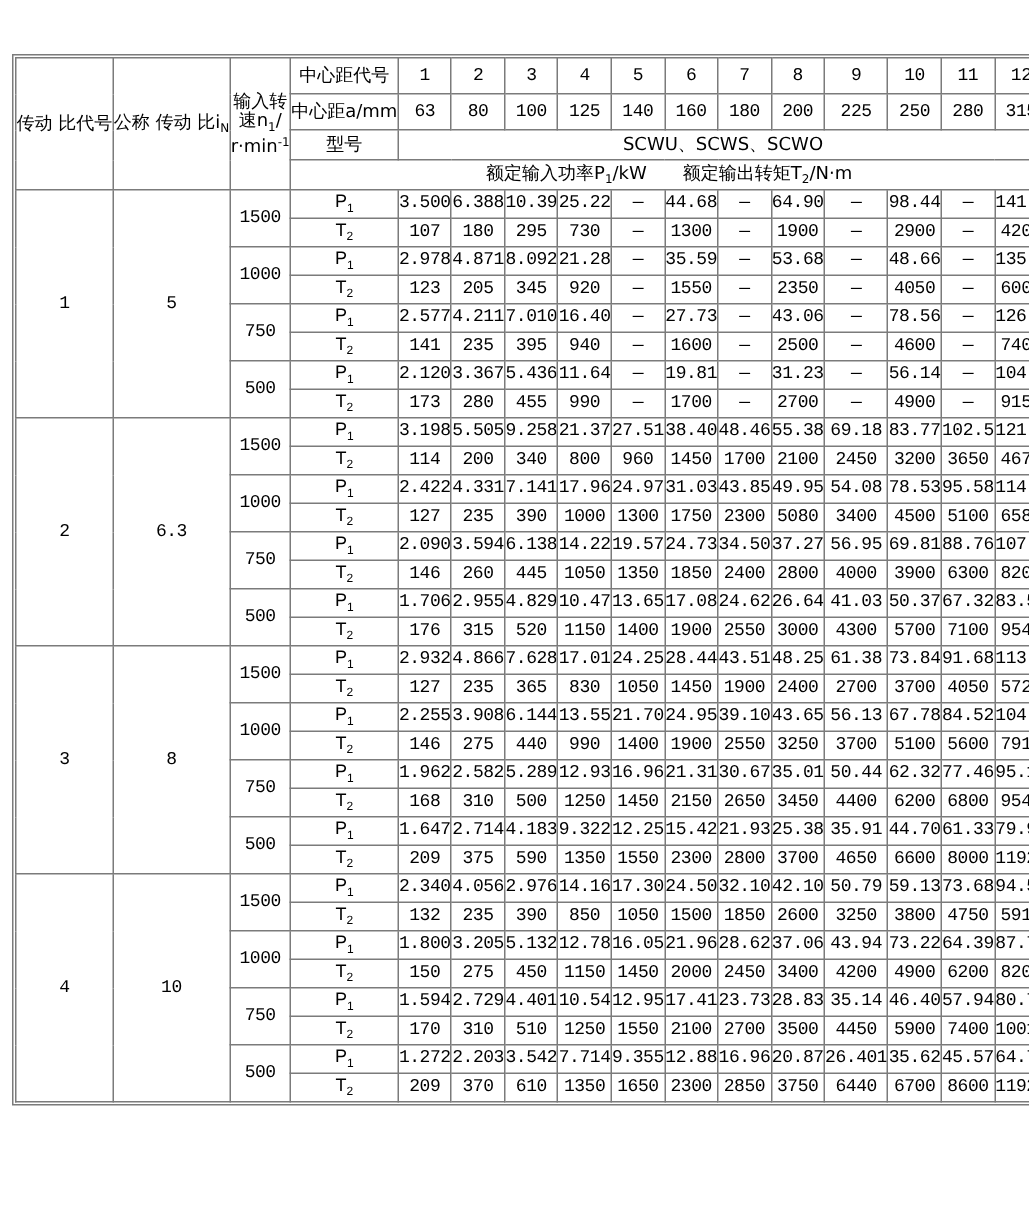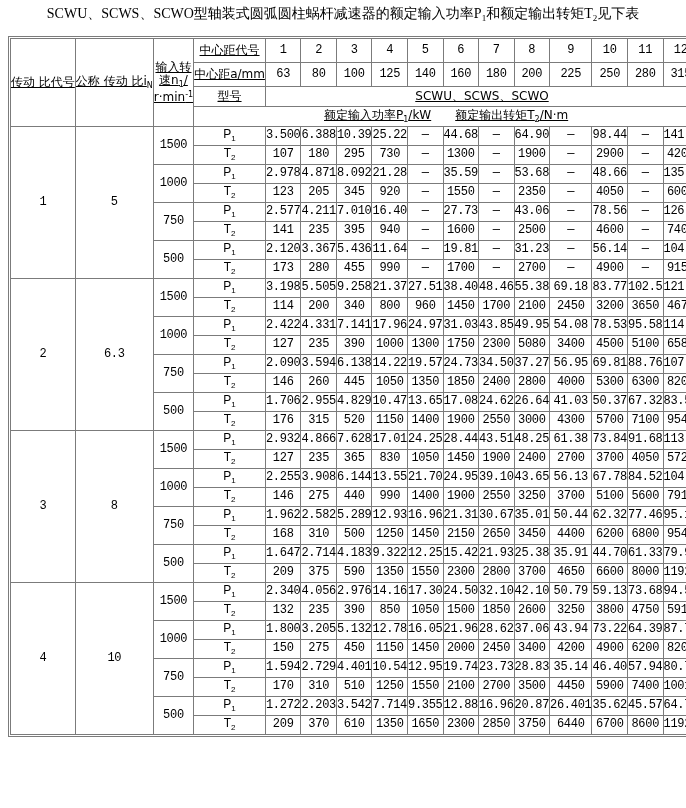--- a/index.html
+++ b/index.html
@@ -27,40 +27,39 @@
     font-size:12px; line-height:1.15;
     overflow:hidden; white-space:nowrap;
   }
   
   tr.h1 td { height:23px; }
   tr.h2 td { height:23px; }
   tr.h3 td { height:19px; }
   tr.h4 td { height:19px; }
   
   tbody tr { height:19px; }
-  td.cjk { white-space:pre-line; font-size:12px;text-decoration:underline; }
+  td.cjk { white-space:pre-line; font-size:12px; }
   td.val, td.code-cell, td.dist-cell, td.rpm-cell, td.idx-cell {
     font-family:"Liberation Mono","DejaVu Sans Mono",monospace;
     font-size:10.5px; letter-spacing:-0.3px;
   }
   td.rpm-cell, td.idx-cell { font-size:11.5px; }
   td.lbl {
     font-family:Liberation Sans, sans-serif;
     font-size:11.5px;
   }
   sub { font-size:8px; vertical-align:-3px; }
   sup { font-size:8px; vertical-align:4px; }
   .gap { display:inline-block; width:24px; }
 </style>
 </head>
 <body>
 
 <div class="page">
 
-  <div class="title"><span>SCWU、SCWS、SCWO型轴装式圆弧圆柱蜗杆减速器的额定输入功率P</span><sub>1</sub><span>和额定输出转矩T</span><sub>2</sub><span>见下表</span></div>
 
   <div class="table-wrap">
     <table class="main">
       <colgroup>
         <col style="width:38px">
           <col style="width:31px">
           <col style="width:62px">
           <col style="width:86px">
         <col style="width:35px">
           <col style="width:35px">
@@ -338,21 +337,21 @@
             <td class="lbl"><span>T</span><sub>2</sub></td>
             <td class="val">146</td>
             <td class="val">260</td>
             <td class="val">445</td>
             <td class="val">1050</td>
             <td class="val">1350</td>
             <td class="val">1850</td>
             <td class="val">2400</td>
             <td class="val">2800</td>
             <td class="val">4000</td>
-            <td class="val">5300</td>
+            <td class="val">3900</td>
             <td class="val">6300</td>
             <td class="val">8200</td>
           </tr>
           <tr>
             <td class="rpm-cell" rowspan="2">500</td>
             <td class="lbl"><span>P</span><sub>1</sub></td>
             <td class="val">1.706</td>
             <td class="val">2.955</td>
             <td class="val">4.829</td>
             <td class="val">10.47</td>
@@ -571,21 +570,21 @@
             <td class="val">8200</td>
           </tr>
           <tr>
             <td class="rpm-cell" rowspan="2">750</td>
             <td class="lbl"><span>P</span><sub>1</sub></td>
             <td class="val">1.594</td>
             <td class="val">2.729</td>
             <td class="val">4.401</td>
             <td class="val">10.54</td>
             <td class="val">12.95</td>
-            <td class="val">19.74</td>
+            <td class="val">17.41</td>
             <td class="val">23.73</td>
             <td class="val">28.83</td>
             <td class="val">35.14</td>
             <td class="val">46.40</td>
             <td class="val">57.94</td>
             <td class="val">80.74</td>
           </tr>
           <tr>
             <td class="lbl"><span>T</span><sub>2</sub></td>
             <td class="val">170</td>

